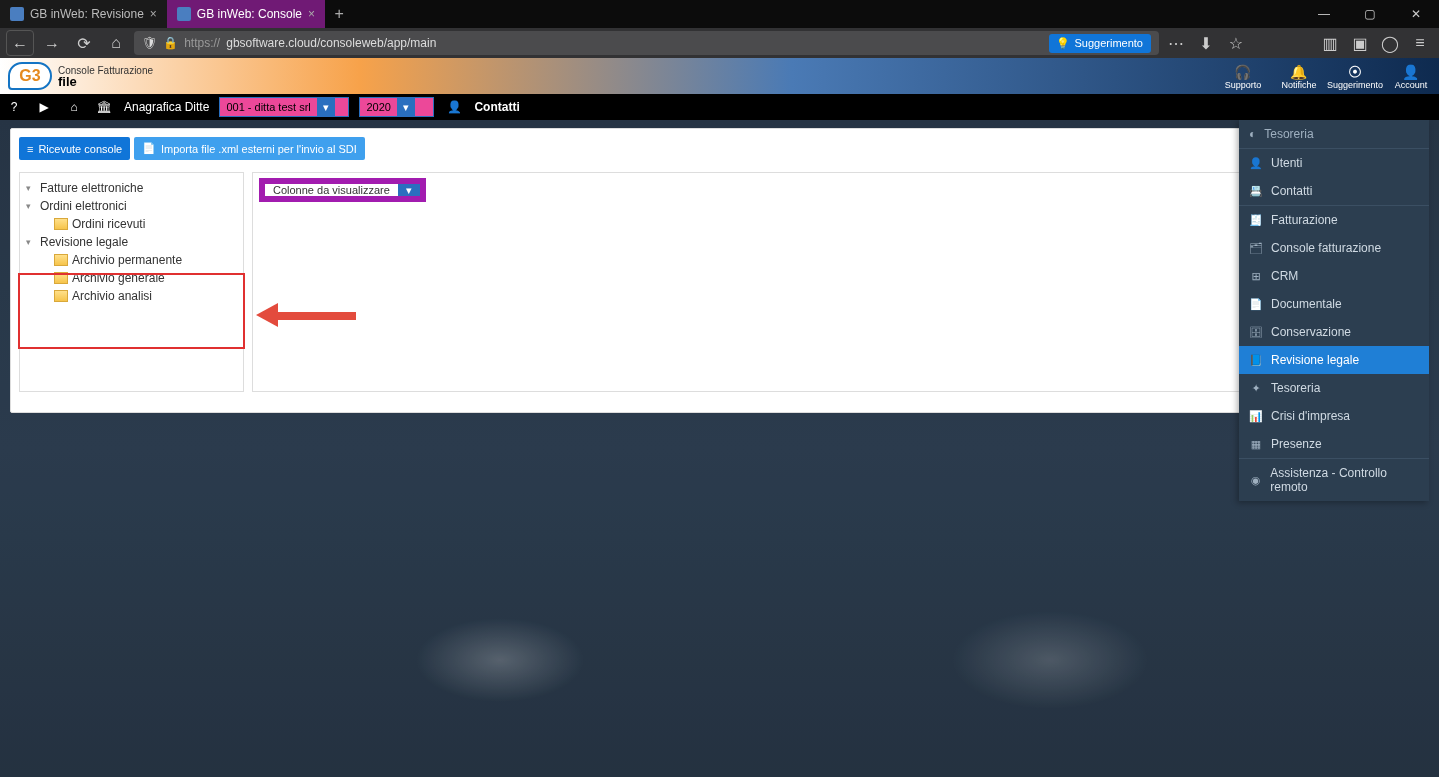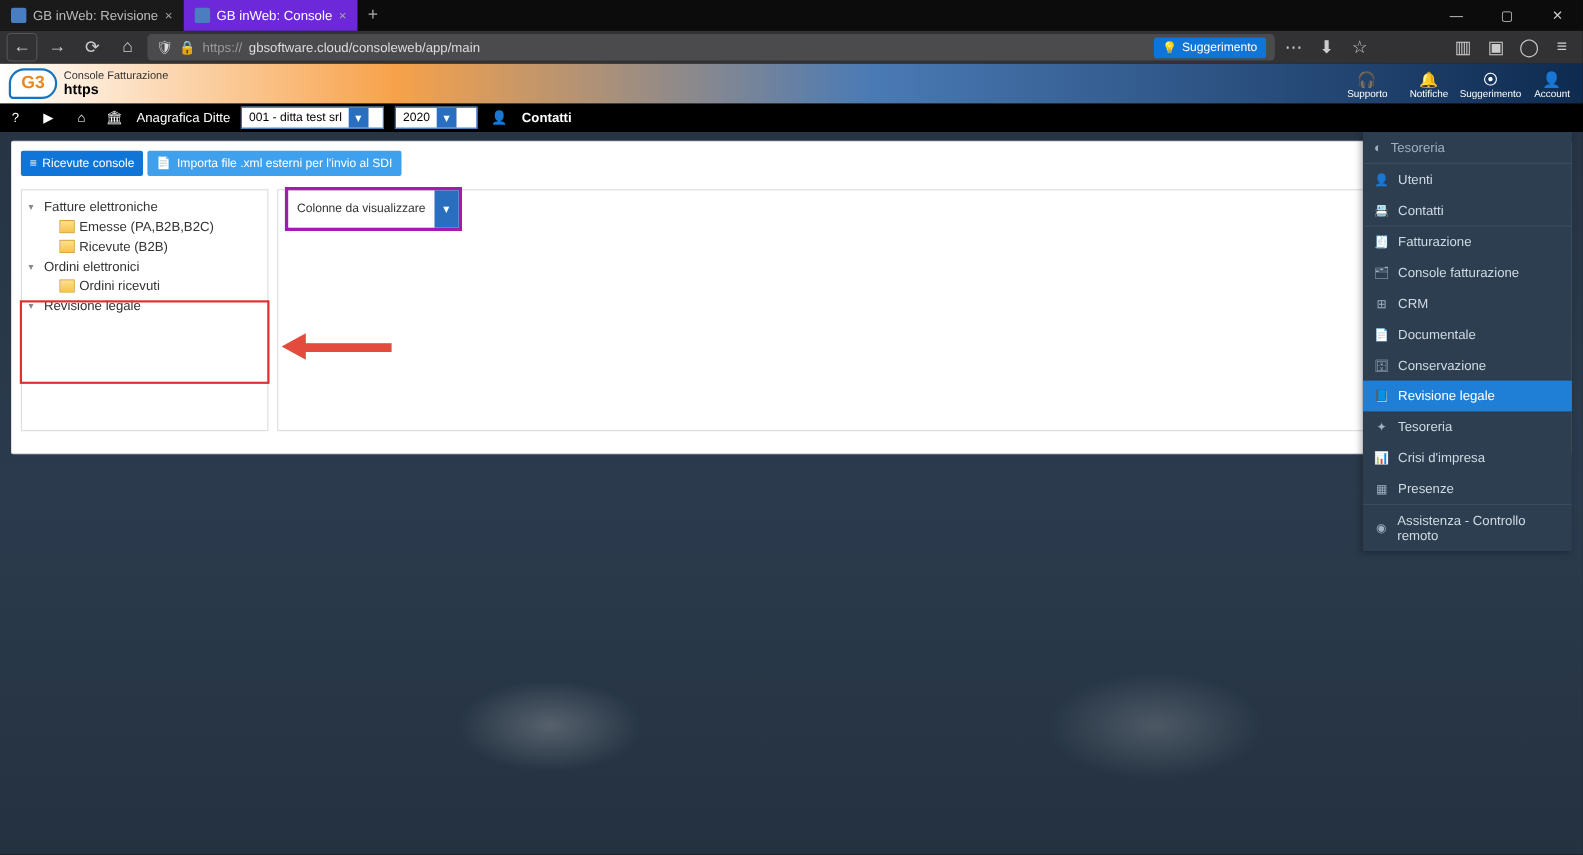--- a/index.html
+++ b/index.html
@@ -2,21 +2,21 @@
 <html><head>
 <meta charset="utf-8">
 <style>
   * { box-sizing: border-box; margin: 0; padding: 0; font-family: Arial, Helvetica, sans-serif; }
   body { width: 1439px; height: 777px; overflow: hidden; background:#0c0c0c; }
 
   
   .titlebar { height:28px; background:#0c0c0c; display:flex; align-items:stretch; color:#ccc; font-size:12px; }
   .tab { display:flex; align-items:center; gap:6px; padding:0 10px; max-width:170px; }
   .tab.inactive { background:#1a1a1a; color:#bbb; }
-  .tab.active { background:#6d28d9; color:#fff; }
+  .tab.active { background:#701a75; color:#fff; }
   .tab .favicon { width:14px; height:14px; background:#4a7ec0; border-radius:2px; }
   .tab .close { margin-left:auto; color:#aaa; cursor:pointer; }
   .tabplus { width:28px; display:flex; align-items:center; justify-content:center; color:#aaa; font-size:16px; }
   .winctrls { margin-left:auto; display:flex; }
   .winctrls div { width:46px; display:flex; align-items:center; justify-content:center; color:#ccc; font-size:12px; }
 
   .addrbar { height:30px; background:#323234; display:flex; align-items:center; padding:0 6px; gap:4px; color:#ccc; }
   .navbtn { width:28px; height:26px; display:flex; align-items:center; justify-content:center; border-radius:4px; color:#ccc; }
   .navbtn.primary { border:1px solid #555; }
   .addrfield { flex:1; height:24px; background:#4b4b4d; border-radius:4px; display:flex; align-items:center; padding:0 8px; gap:6px; font-size:12px; color:#ddd; }
@@ -30,21 +30,21 @@
   .logo-cloud { width:44px; height:28px; border:2px solid #1474c4; border-radius:14px 14px 14px 4px; position:relative; display:flex;align-items:center;justify-content:center; color:#e58a1f; font-weight:bold; font-size:16px; background:#fff;}
   .logo-text { font-size:10px; color:#333; line-height:11px; }
   .logo-text b { font-size:13px; color:#000; }
   .header-actions { margin-left:auto; display:flex; }
   .hact { width:56px; color:#fff; text-align:center; font-size:9px; padding-top:2px; }
   .hact .ic { height:16px; display:flex; align-items:center; justify-content:center; font-size:14px; }
 
   
   .apptoolbar { height:26px; background:#000; display:flex; align-items:center; color:#fff; font-size:12px; padding:0 4px; gap:10px; }
   .apptoolbar .tbicon { width:20px; text-align:center; }
-  .combo { height:20px; display:flex; align-items:center; background:#ffffff; color:#000; border:1px solid #2a6fbf; font-size:11px; }
+  .combo { height:20px; display:flex; align-items:center; background:#ec4899; color:#000; border:1px solid #2a6fbf; font-size:11px; }
   .combo .val { padding:0 6px; }
   .combo .dd { width:18px; background:#2a6fbf; color:#fff; display:flex; align-items:center; justify-content:center; height:100%; }
 
   
   .page-bg { position:absolute; top:120px; left:0; right:0; bottom:0;
     background:
       radial-gradient(120px 60px at 500px 540px, rgba(255,255,255,.25), transparent 70%),
       radial-gradient(140px 70px at 1050px 540px, rgba(255,255,255,.2), transparent 70%),
       linear-gradient(0deg, #283747 0%, #304256 50%, #2a3a4c 100%);
     filter:brightness(.9);
@@ -63,21 +63,21 @@
   .tree-node .tri { width:10px; color:#888; font-size:9px;}
   .tree-node .fold { width:14px; height:12px; background:linear-gradient(#ffe08a,#f6c44b); border:1px solid #d9a83a; display:inline-block;}
   .tree-sub { padding-left:28px; }
   .highlight-box { position:absolute; border:2px solid #e03030; pointer-events:none; }
   .arrow-ann { position:absolute; width:100px; height:22px; }
   .arrow-ann::before { content:""; position:absolute; left:20px; top:8px; right:0; height:8px; background:#e34b3d; }
   .arrow-ann::after { content:""; position:absolute; left:0; top:-1px; width:0;height:0; border-right:22px solid #e34b3d; border-top:12px solid transparent; border-bottom:12px solid transparent;}
 
   .grid-panel { flex:1; height:220px; border:1px solid #ddd; position:relative; }
   .grid-header { height:34px; display:flex; align-items:center; justify-content:space-between; padding:0 6px; }
-  .col-combo { height:40px; border:3px solid #a21caf; display:flex; align-items:center; font-size:11px; color:#333;text-align:right;}
+  .col-combo { height:24px; border:6px solid #a21caf; display:flex; align-items:center; font-size:11px; color:#333;text-align:right;}
   .col-combo .val{padding:0 8px;}
   .col-combo .dd{width:22px;height:100%;background:#2a6fbf;color:#fff;display:flex;align-items:center;justify-content:center;}
   .stampa-btn{background:#1075d8;color:#fff;font-size:11px;padding:5px 10px;border-radius:2px;display:flex;gap:5px;align-items:center;}
 
   
   .mega-menu { position:absolute; top:120px; right:10px; width:190px; background:#2c3e50; color:#dfe6ec; font-size:12px; box-shadow:-2px 2px 6px rgba(0,0,0,.3); }
   .mm-top { padding:7px 10px; border-bottom:1px solid #3b4f63; display:flex; align-items:center; gap:8px; color:#9fb0c0;}
   .mm-item { padding:7px 10px; display:flex; align-items:center; gap:8px; color:#d0dae3;}
   .mm-item.sep-after { border-bottom:1px solid #3b4f63; }
   .mm-item.selected { background:#1f7fd6; color:#fff;}
@@ -129,21 +129,21 @@
   <div class="iconbtn">▣</div>
   <div class="iconbtn">◯</div>
   <div class="iconbtn">≡</div>
 </div>
 
 <div class="appheader">
   <div class="logo-wrap">
     <div class="logo-cloud">G3</div>
     <div class="logo-text">
       <span>Console Fatturazione</span><br>
-      <b>https</b>
+      <b>file</b>
     </div>
   </div>
   <div class="header-actions">
     <div class="hact">
       <div class="ic">🎧</div>
       <div>Supporto</div>
     </div>
     <div class="hact">
       <div class="ic">🔔</div>
       <div>Notifiche</div>
@@ -191,43 +191,47 @@
     </div>
   </div>
 
   <div class="inner-row">
 
     <div class="tree-panel">
       <div class="tree-node header">
         <span class="tri">▾</span>
         <span>Fatture elettroniche</span>
       </div>
-      <div class="tree-sub">
-        <div class="tree-node">
-            <span class="fold"></span>
-            <span>Emesse (PA,B2B,B2C)</span>
-          </div>
-        <div class="tree-node">
-            <span class="fold"></span>
-            <span>Ricevute (B2B)</span>
-          </div>
-      </div>
       <div class="tree-node header">
         <span class="tri">▾</span>
         <span>Ordini elettronici</span>
       </div>
       <div class="tree-sub">
         <div class="tree-node">
             <span class="fold"></span>
             <span>Ordini ricevuti</span>
           </div>
       </div>
       <div class="tree-node header">
         <span class="tri">▾</span>
         <span>Revisione legale</span>
+      </div>
+      <div class="tree-sub">
+        <div class="tree-node">
+            <span class="fold"></span>
+            <span>Archivio permanente</span>
+          </div>
+        <div class="tree-node">
+            <span class="fold"></span>
+            <span>Archivio generale</span>
+          </div>
+        <div class="tree-node">
+            <span class="fold"></span>
+            <span>Archivio analisi</span>
+          </div>
       </div>
 
       <div class="highlight-box" style="top:100px; left:-2px; width:227px; height:76px;"></div>
     </div>
 
     <div class="arrow-ann" style="position:absolute; left:245px; top:175px;"></div>
 
     <div class="grid-panel">
       <div class="grid-header">
         <div class="col-combo">

